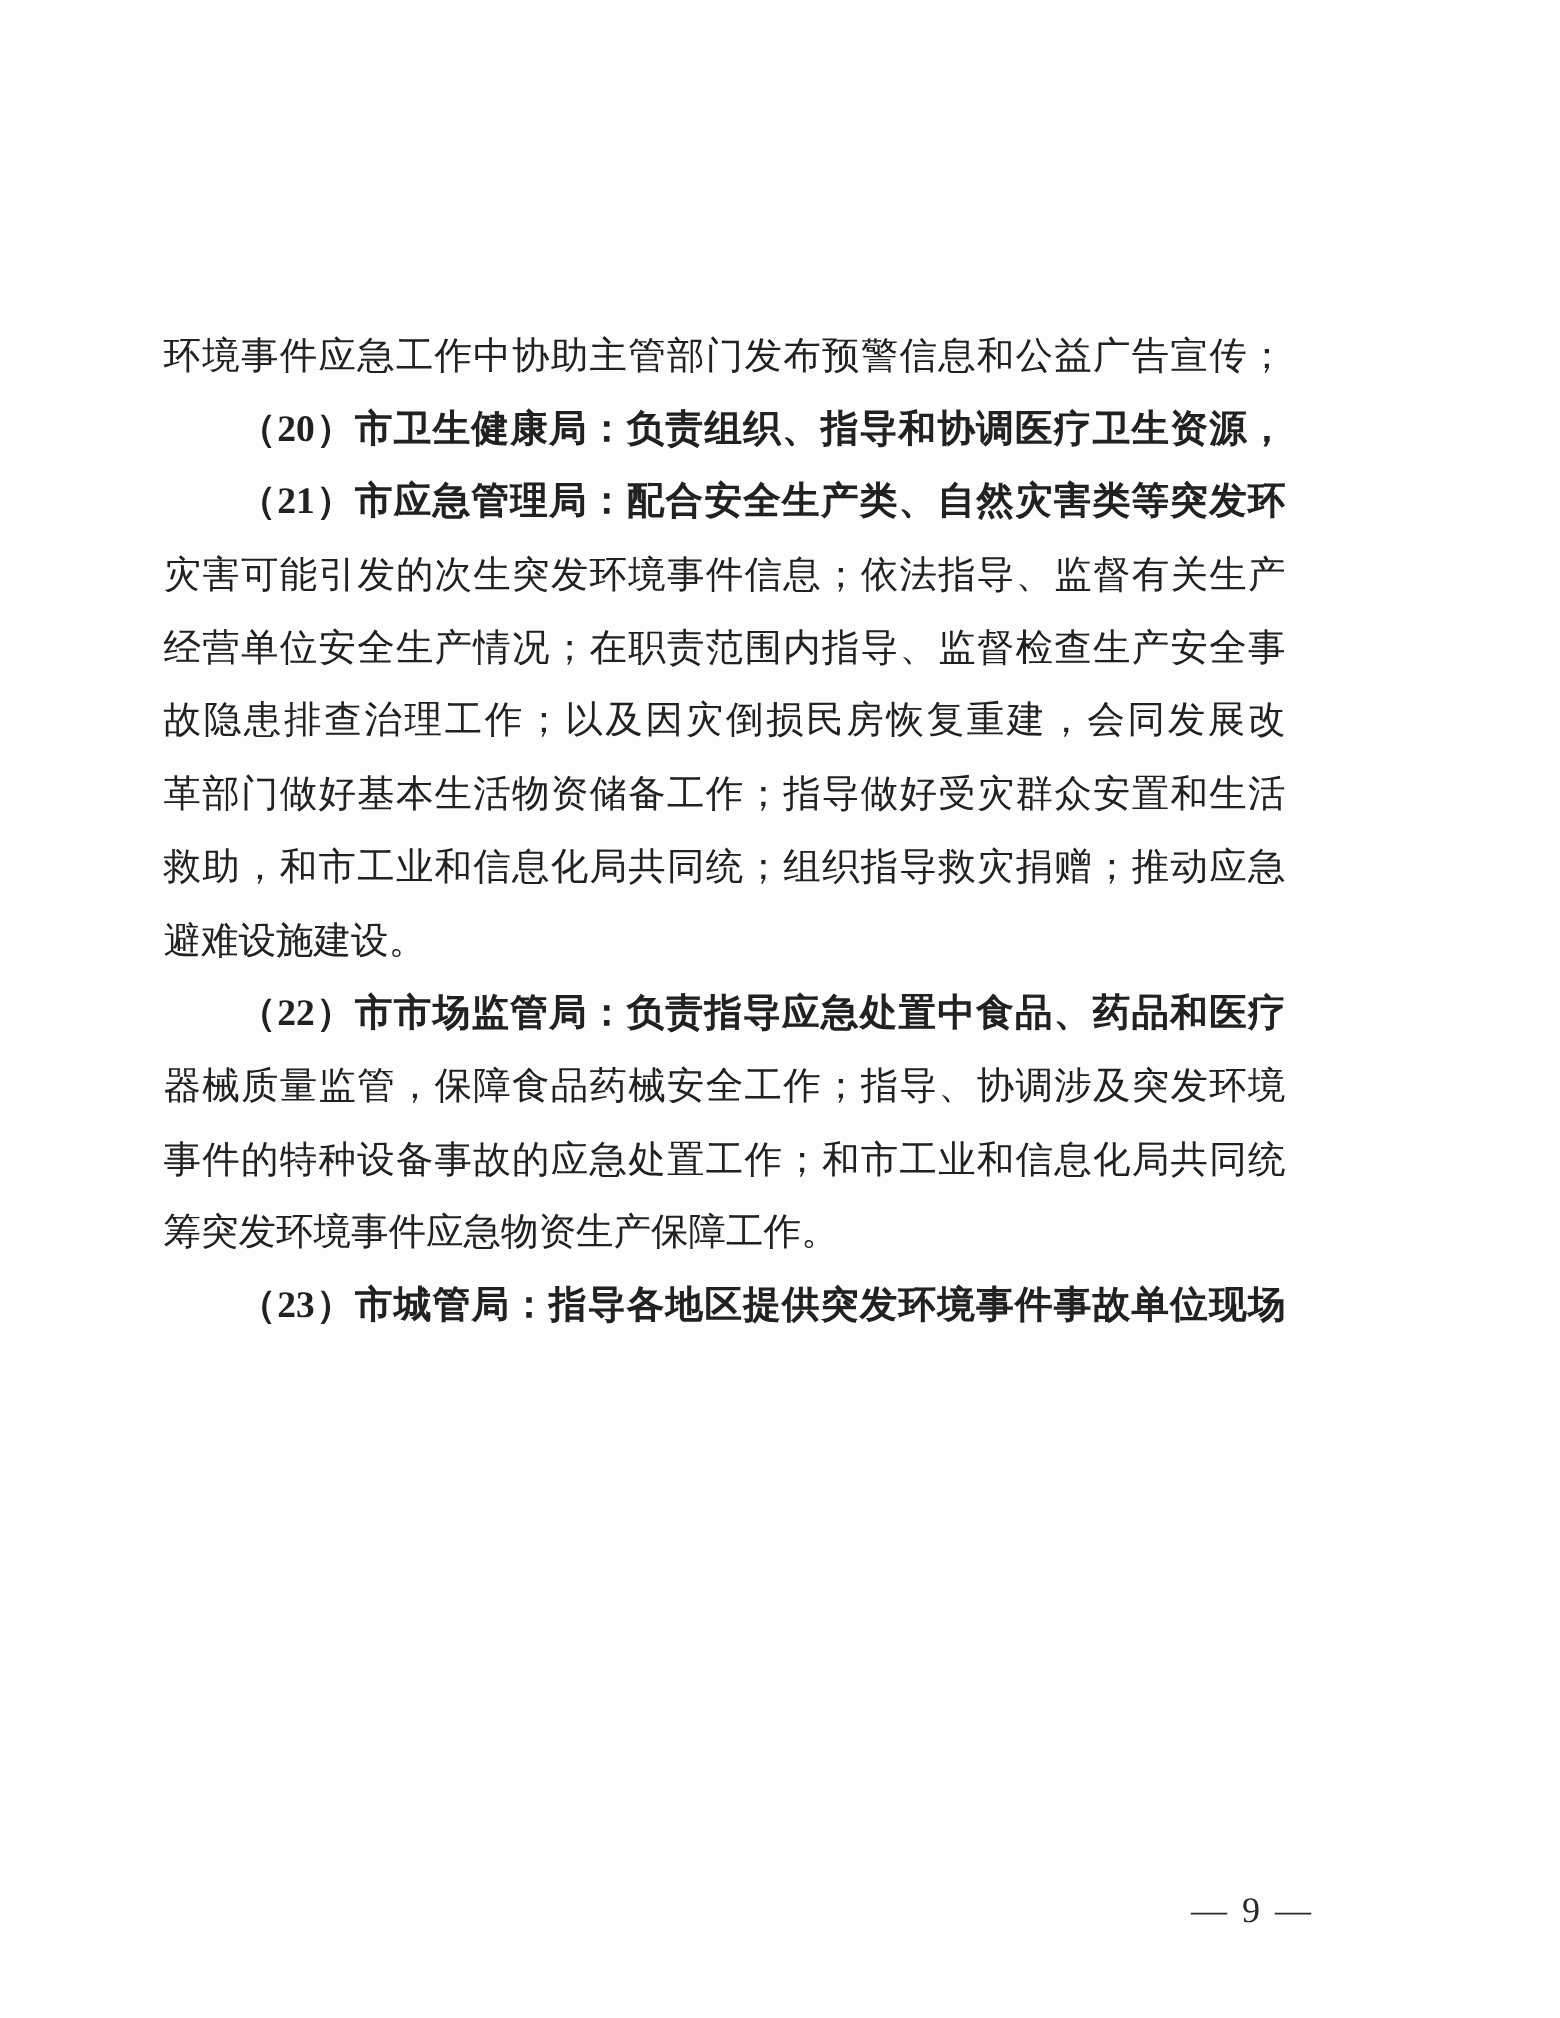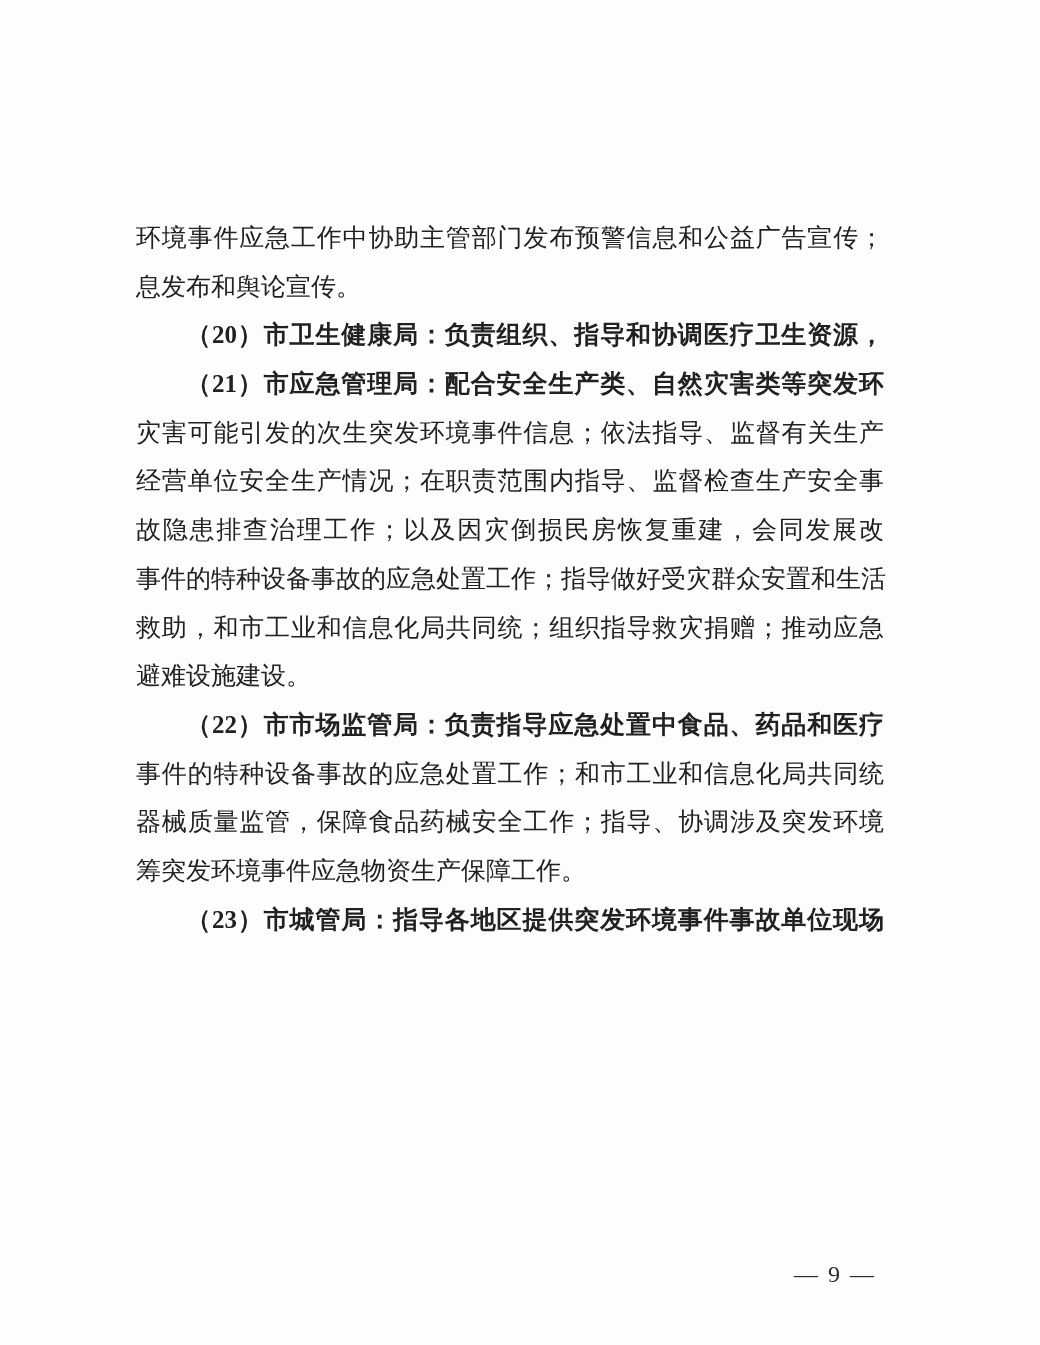--- a/index.html
+++ b/index.html
@@ -15,21 +15,21 @@
     color: #212121;
     overflow: hidden;
   }
   .page {
     position: absolute;
     inset: 0;
     background: #fdfdfd;
   }
   .doc-body {
     position: absolute;
-    left: 136px;
+    left: 109px;
     top: 214px;
     width: 748px;
   }
   .line {
     height: 48.7px;
     line-height: 48.7px;
     font-size: 25px;
     text-align: justify;
     text-align-last: justify;
     white-space: nowrap;
@@ -53,29 +53,28 @@
     color: #2a2a2a;
     letter-spacing: 2px;
   }
 </style>
 </head>
 <body>
 
 <div class="page">
   <div class="doc-body">
       <div class="line">环境事件应急工作中协助主管部门发布预警信息和公益广告宣传；</div>
-      <div class="line para-end">息发布和舆论宣传。</div>
       <div class="line indent">（20）市卫生健康局：负责组织、指导和协调医疗卫生资源，</div>
       <div class="line indent">（21）市应急管理局：配合安全生产类、自然灾害类等突发环</div>
       <div class="line">灾害可能引发的次生突发环境事件信息；依法指导、监督有关生产</div>
       <div class="line">经营单位安全生产情况；在职责范围内指导、监督检查生产安全事</div>
       <div class="line">故隐患排查治理工作；以及因灾倒损民房恢复重建，会同发展改</div>
-      <div class="line">事件的特种设备事故的应急处置工作；指导做好受灾群众安置和生活</div>
+      <div class="line">革部门做好基本生活物资储备工作；指导做好受灾群众安置和生活</div>
       <div class="line">救助，和市工业和信息化局共同统；组织指导救灾捐赠；推动应急</div>
       <div class="line para-end">避难设施建设。</div>
       <div class="line indent">（22）市市场监管局：负责指导应急处置中食品、药品和医疗</div>
+      <div class="line">器械质量监管，保障食品药械安全工作；指导、协调涉及突发环境</div>
       <div class="line">事件的特种设备事故的应急处置工作；和市工业和信息化局共同统</div>
-      <div class="line">器械质量监管，保障食品药械安全工作；指导、协调涉及突发环境</div>
       <div class="line para-end">筹突发环境事件应急物资生产保障工作。</div>
       <div class="line indent">（23）市城管局：指导各地区提供突发环境事件事故单位现场</div>
     </div>
   <div class="footer">— 9 —</div>
 </div>
 
 </body></html>

